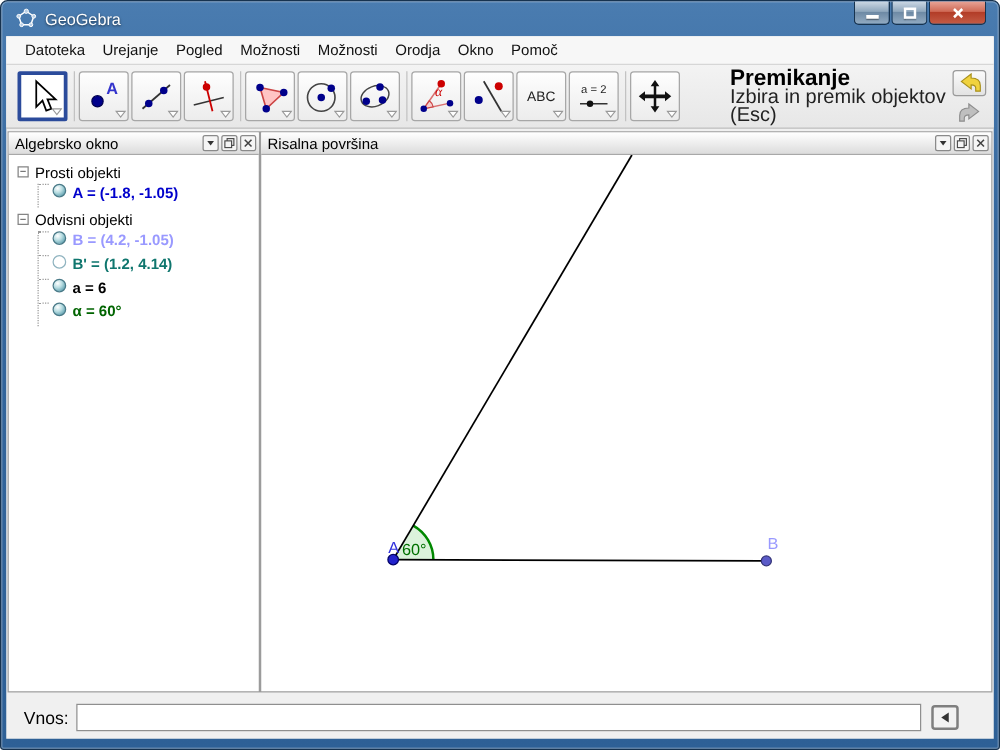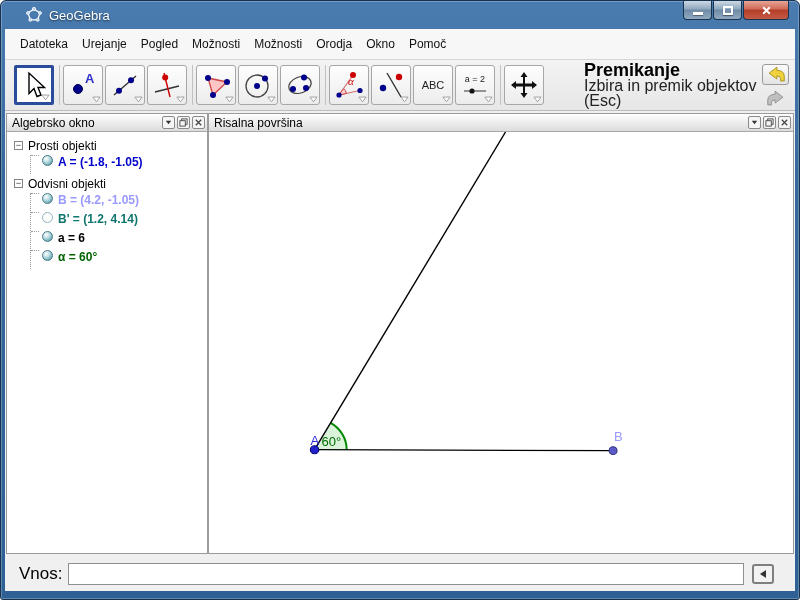--- a/index.html
+++ b/index.html
@@ -5,38 +5,38 @@
   * { margin:0; padding:0; box-sizing:border-box; }
   html,body { width:800px; height:600px; font-family:"Liberation Sans", sans-serif; }
   .window {
     position:relative; width:800px; height:600px;
     background:linear-gradient(#4a7cb0,#35679d 30%,#2e6096);
     border:1px solid #16324f; border-radius:6px 6px 3px 3px; overflow:hidden;
     box-shadow:inset 0 0 0 1px rgba(255,255,255,.25);
   }
   
   .titlebar { position:absolute; top:0; left:0; right:0; height:28px; }
-  .title-left { position:absolute; left:24px; top:5px; display:flex; align-items:center; gap:6px; }
+  .title-left { position:absolute; left:11px; top:5px; display:flex; align-items:center; gap:6px; }
   .title-text { color:#fff; font-size:13px; text-shadow:0 1px 2px rgba(0,0,0,.6); }
   .win-controls { position:absolute; top:0; right:10px; display:flex; }
   .win-btn {
     height:19px; border:1px solid #17334f; border-top:none;
     border-radius:0 0 4px 4px; margin-left:1px;
     display:flex; align-items:center; justify-content:center;
     background:linear-gradient(#cdd9e5,#8fa7bd 45%,#6e8aa5 50%,#92abc2);
   }
   .win-btn.min, .win-btn.max { width:29px; }
   .win-btn.close { width:46px; background:linear-gradient(#e8a598,#cf6a56 45%,#b33d28 50%,#c35b45); }
   .glyph-min { width:10px; height:3px; background:#fff; margin-top:6px; box-shadow:0 1px 1px rgba(0,0,0,.4); }
   .glyph-max { width:10px; height:9px; border:2px solid #fff; box-shadow:0 1px 1px rgba(0,0,0,.4); }
   
   .app { position:absolute; top:28px; left:4px; right:4px; bottom:8px; background:#f0f0f0;
          display:flex; flex-direction:column; }
   
-  .menubar { height:31px; background:#f7f7f7; border-bottom:1px solid #d6d6d6;
+  .menubar { height:23px; background:#f7f7f7; border-bottom:1px solid #d6d6d6;
              display:flex; align-items:center; padding-left:8px; flex:none; }
   .menu-item { font-size:12px; color:#111; padding:2px 7px; cursor:default; }
   
   .toolbar { height:51px; background:linear-gradient(#f3f3f3,#e7e7e7); border-bottom:1px solid #bcbcbc;
              display:flex; align-items:center; padding-left:9px; position:relative; flex:none; }
   .tb-btn { position:relative; width:40px; height:40px; border:1px solid #a7a7a7; border-radius:3px;
             background:linear-gradient(#fefefe,#ececec); margin-right:2px; flex:none; }
   .tb-btn.selected { border:3px solid #2b4b9b; border-radius:2px; background:#fff; }
   .tb-btn > svg.icon { position:absolute; left:50%; top:50%; width:32px; height:32px; transform:translate(-50%,-50%); }
   .tb-btn > svg.dd { position:absolute; right:1px; bottom:1px; width:9px; height:7px; }
@@ -72,21 +72,21 @@
   .hline { width:8px; height:1px; border-top:1px dotted #9a9a9a; margin-right:3px; flex:none; }
   .marble { width:11px; height:11px; border-radius:50%; flex:none; margin-right:5px;
             background:radial-gradient(circle at 35% 30%, #ffffff, #b9dde2 40%, #68a6b4 78%, #4d8a99);
             border:1px solid #4a7a88; }
   .marble.hollow { background:#fff; border:1px solid #90b4c0; }
   .item-text { font-weight:bold; white-space:nowrap; }
   
   .canvas-svg { position:absolute; inset:0; width:100%; height:100%; }
   
   .inputbar { height:35px; flex:none; display:flex; align-items:center; padding:0 14px; }
-  .input-label { font-size:17px; color:#000; margin-right:6px; flex:none; }
+  .input-label { font-size:14px; color:#000; margin-right:6px; flex:none; }
   .input-field { width:676px; height:22px; border:1px solid #8f8f8f; background:#fff;
                  font-size:12px; padding:0 4px; font-family:"Liberation Sans",sans-serif; }
   .help-btn { width:22px; height:20px; margin-left:8px; border:2px solid #7f7f7f; border-radius:3px;
               background:#f2f2f2; display:flex; align-items:center; justify-content:center; flex:none; }
   .tri-left { width:0; height:0; border-top:4px solid transparent; border-bottom:4px solid transparent;
               border-right:6px solid #333; }
 </style>
 </head>
 <body>
 

